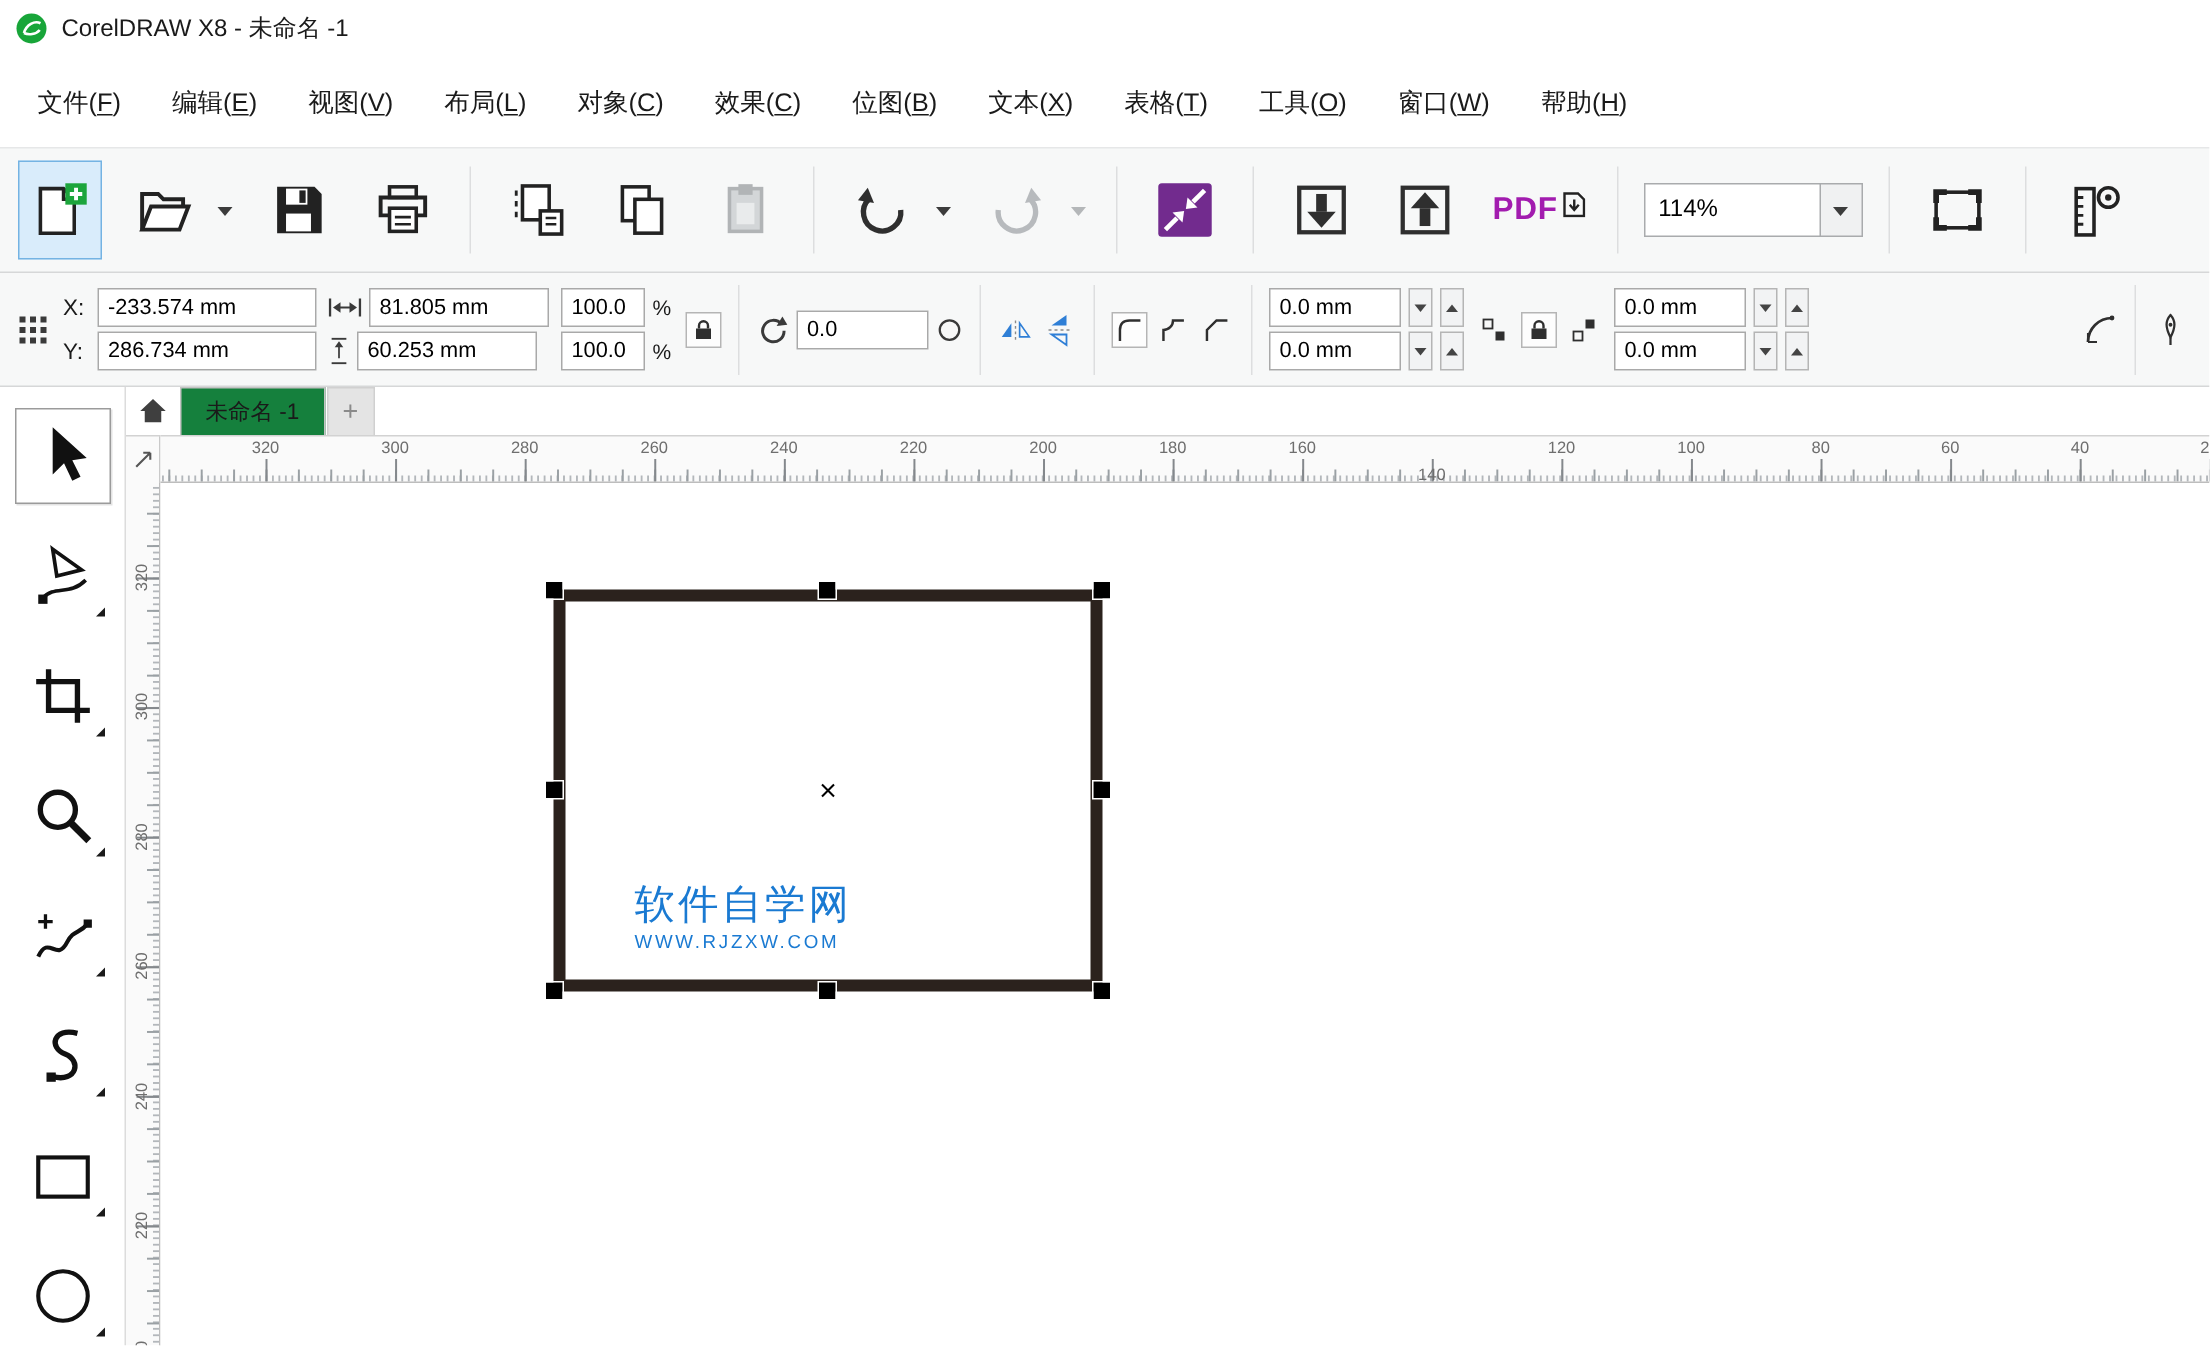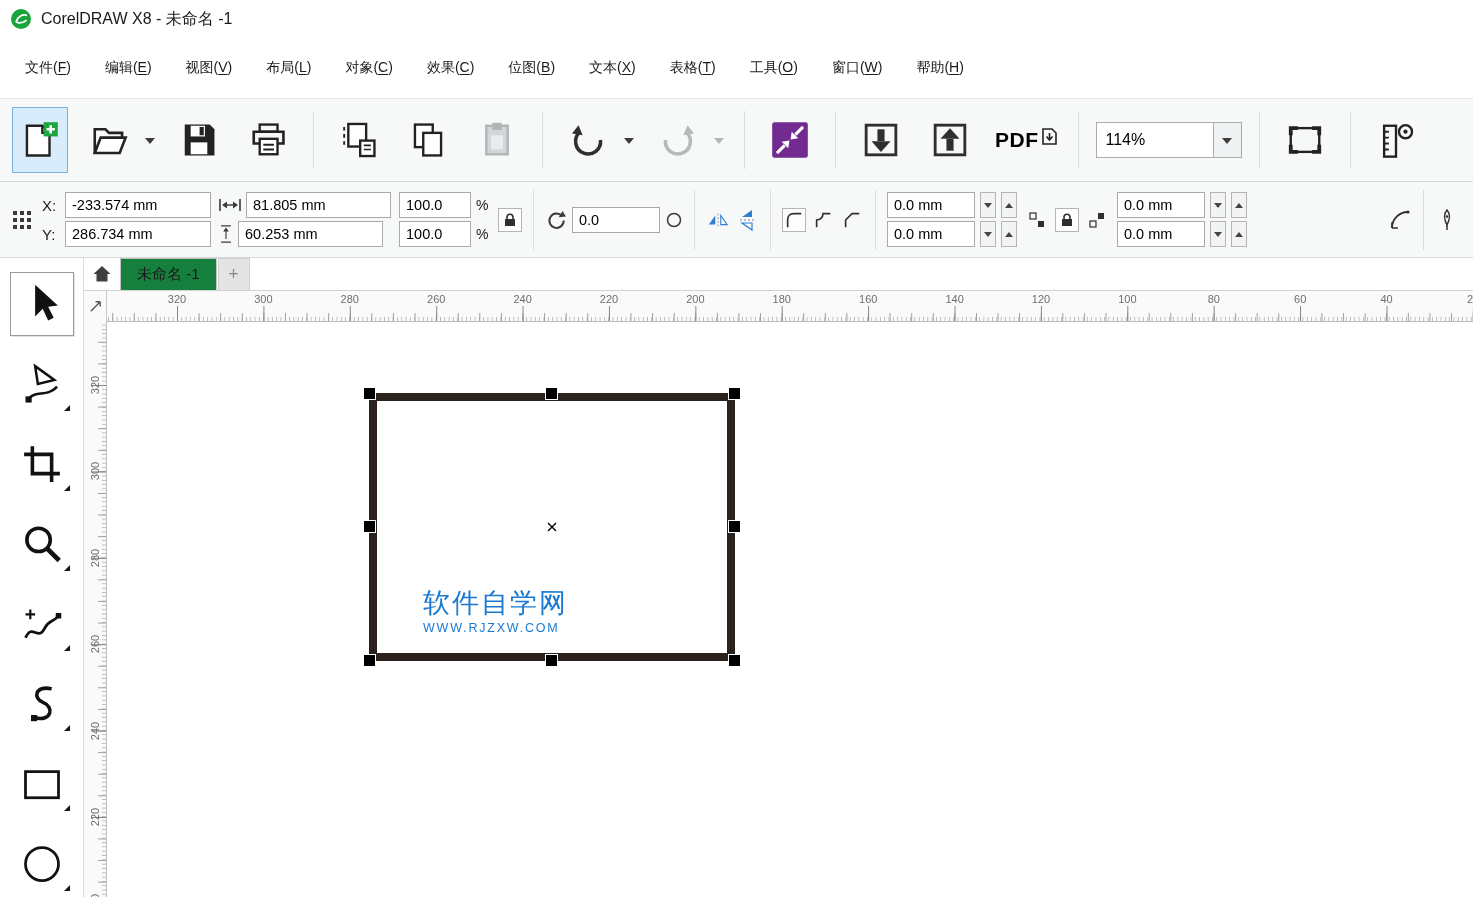--- a/index.html
+++ b/index.html
@@ -4,46 +4,46 @@
 <style>
 *{margin:0;padding:0;box-sizing:border-box}
 html,body{width:1473px;height:897px;overflow:hidden;background:#fff;font-family:"Liberation Sans",sans-serif;color:#1a1a1a}
 svg{display:block}
 
 
 .titlebar{height:38px;display:flex;align-items:center;gap:9px;padding-left:10px;background:#fff}
 .title-text{font-size:16px}
 
 
-.menubar{height:60px;display:flex;align-items:center;padding-left:8px;background:#fff;font-size:14px}
+.menubar{height:60px;display:flex;align-items:center;padding-left:8px;background:#fff;font-size:17px}
 .menu-item{padding:9px 17px;white-space:nowrap;cursor:default}
 .mkey{text-decoration:underline;text-underline-offset:2px}
 
 
 .toolbar{height:84px;background:#f7f8f8;border-top:1px solid #e6e7e8;border-bottom:1px solid #d6d7d8;display:flex;align-items:center;padding:0 12px;gap:13px}
 .tbtn{width:56px;height:66px;display:flex;align-items:center;justify-content:center;flex:none}
 .tbtn svg{width:38px;height:38px}
 .tbtn.highlight{background:#d9ecfb;border:1px solid #74b3e3}
 .tsep{width:1px;height:58px;background:#dddedf;flex:none;margin:0 4px}
 .drop-btn{width:16px;height:66px;display:flex;align-items:center;justify-content:center;flex:none;margin-left:-8px}
 .caret-down{width:0;height:0;border:5px solid transparent;border-top:6px solid #3c3c3c;margin-top:6px}
 .caret-down.gray{border-top-color:#b4b7b9}
 .zoom-combo{display:flex;align-items:center;flex:none}
 .zoom-input{width:118px;height:36px;border:1px solid #a9abad;background:#fff;font-size:16px;padding:0 9px;font-family:inherit}
 .zoom-drop{width:28px;height:36px;border:1px solid #a9abad;border-left:none;background:#f0f1f2;display:flex;align-items:center;justify-content:center}
 .pdf-btn{display:flex;align-items:flex-start;gap:3px;flex:none;padding:2px 4px}
-.pdf-text{font-size:21px;font-weight:bold;letter-spacing:.5px;color:#000000}
+.pdf-text{font-size:21px;font-weight:bold;letter-spacing:.5px;color:#a21caf}
 
 
 .propbar{height:76px;background:#f7f8f8;border-bottom:1px solid #d6d7d8;display:flex;align-items:center;padding:0 10px;gap:8px;font-size:14.5px}
 .pgroup{display:flex;flex-direction:column;gap:3px;flex:none}
 .prow{display:flex;align-items:center;gap:5px;flex:none}
 .plabel{font-size:15px;width:18px}
 .pinput{height:26px;border:1px solid #a9a9a9;background:#fff;font-size:14.5px;padding:0 6px;font-family:inherit}
-.w146{width:146px}.w150{width:145px}.w56{width:72px}.w88{width:88px}
+.w146{width:146px}.w150{width:120px}.w56{width:56px}.w88{width:88px}
 .pbtn{width:24px;height:24px;display:flex;align-items:center;justify-content:center;flex:none;background:transparent;border:1px solid transparent}
 .pbtn.raised{border:1px solid #b5b5b5;background:#fdfdfd}
 .psep{width:1px;height:60px;background:#dddedf;flex:none;margin:0 3px}
 .spinbtn{width:16px;height:26px;display:flex;align-items:center;justify-content:center;border:1px solid #b5b5b5;background:#f2f3f4}
 .caret-mini-down{width:0;height:0;border:4px solid transparent;border-top:5px solid #444;margin-top:4px}
 .caret-mini-up{width:0;height:0;border:4px solid transparent;border-bottom:5px solid #444;margin-bottom:4px}
 .pct{font-size:14px;width:14px}
 
 
 .main-row{display:flex;height:639px}
@@ -528,21 +528,21 @@
       <div class="hruler">
           <span class="hnum" style="left: 70px;">320</span>
           <span class="hnum" style="left: 156.4px;">300</span>
           <span class="hnum" style="left: 242.8px;">280</span>
           <span class="hnum" style="left: 329.2px;">260</span>
           <span class="hnum" style="left: 415.6px;">240</span>
           <span class="hnum" style="left: 502px;">220</span>
           <span class="hnum" style="left: 588.4px;">200</span>
           <span class="hnum" style="left: 674.8px;">180</span>
           <span class="hnum" style="left: 761.2px;">160</span>
-          <span class="hnum" style="left: 847.6px;">140</span>
+          <span class="hnum" style="left: 847.6px; margin-top: 18px;">140</span>
           <span class="hnum" style="left: 934px;">120</span>
           <span class="hnum" style="left: 1020.4px;">100</span>
           <span class="hnum" style="left: 1106.8px;">80</span>
           <span class="hnum" style="left: 1193.2px;">60</span>
           <span class="hnum" style="left: 1279.6px;">40</span>
           <span class="hnum" style="left: 1366px;">20</span>
         </div>
     </div>
 
     <div class="canvas-row">

